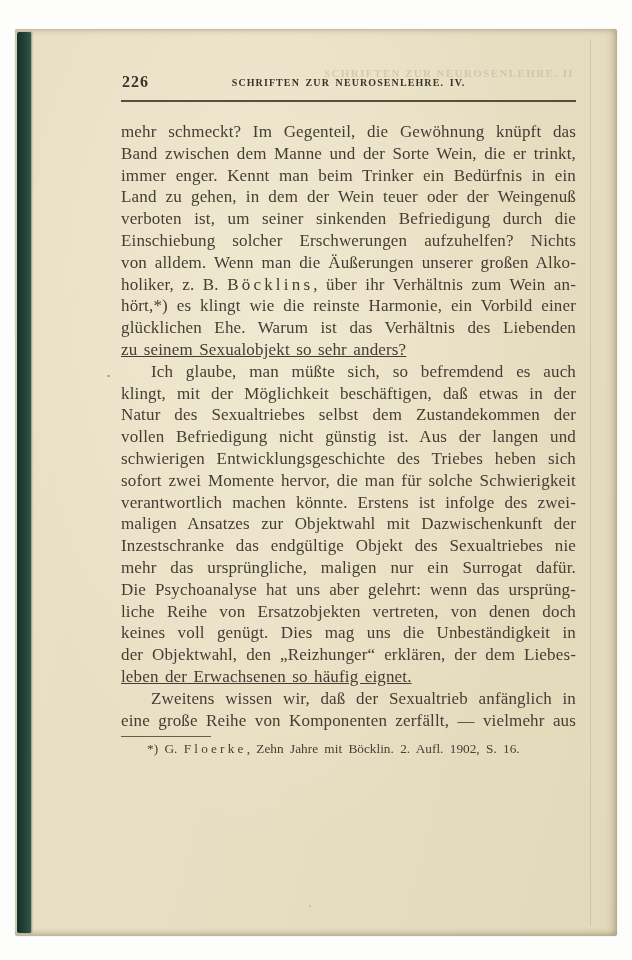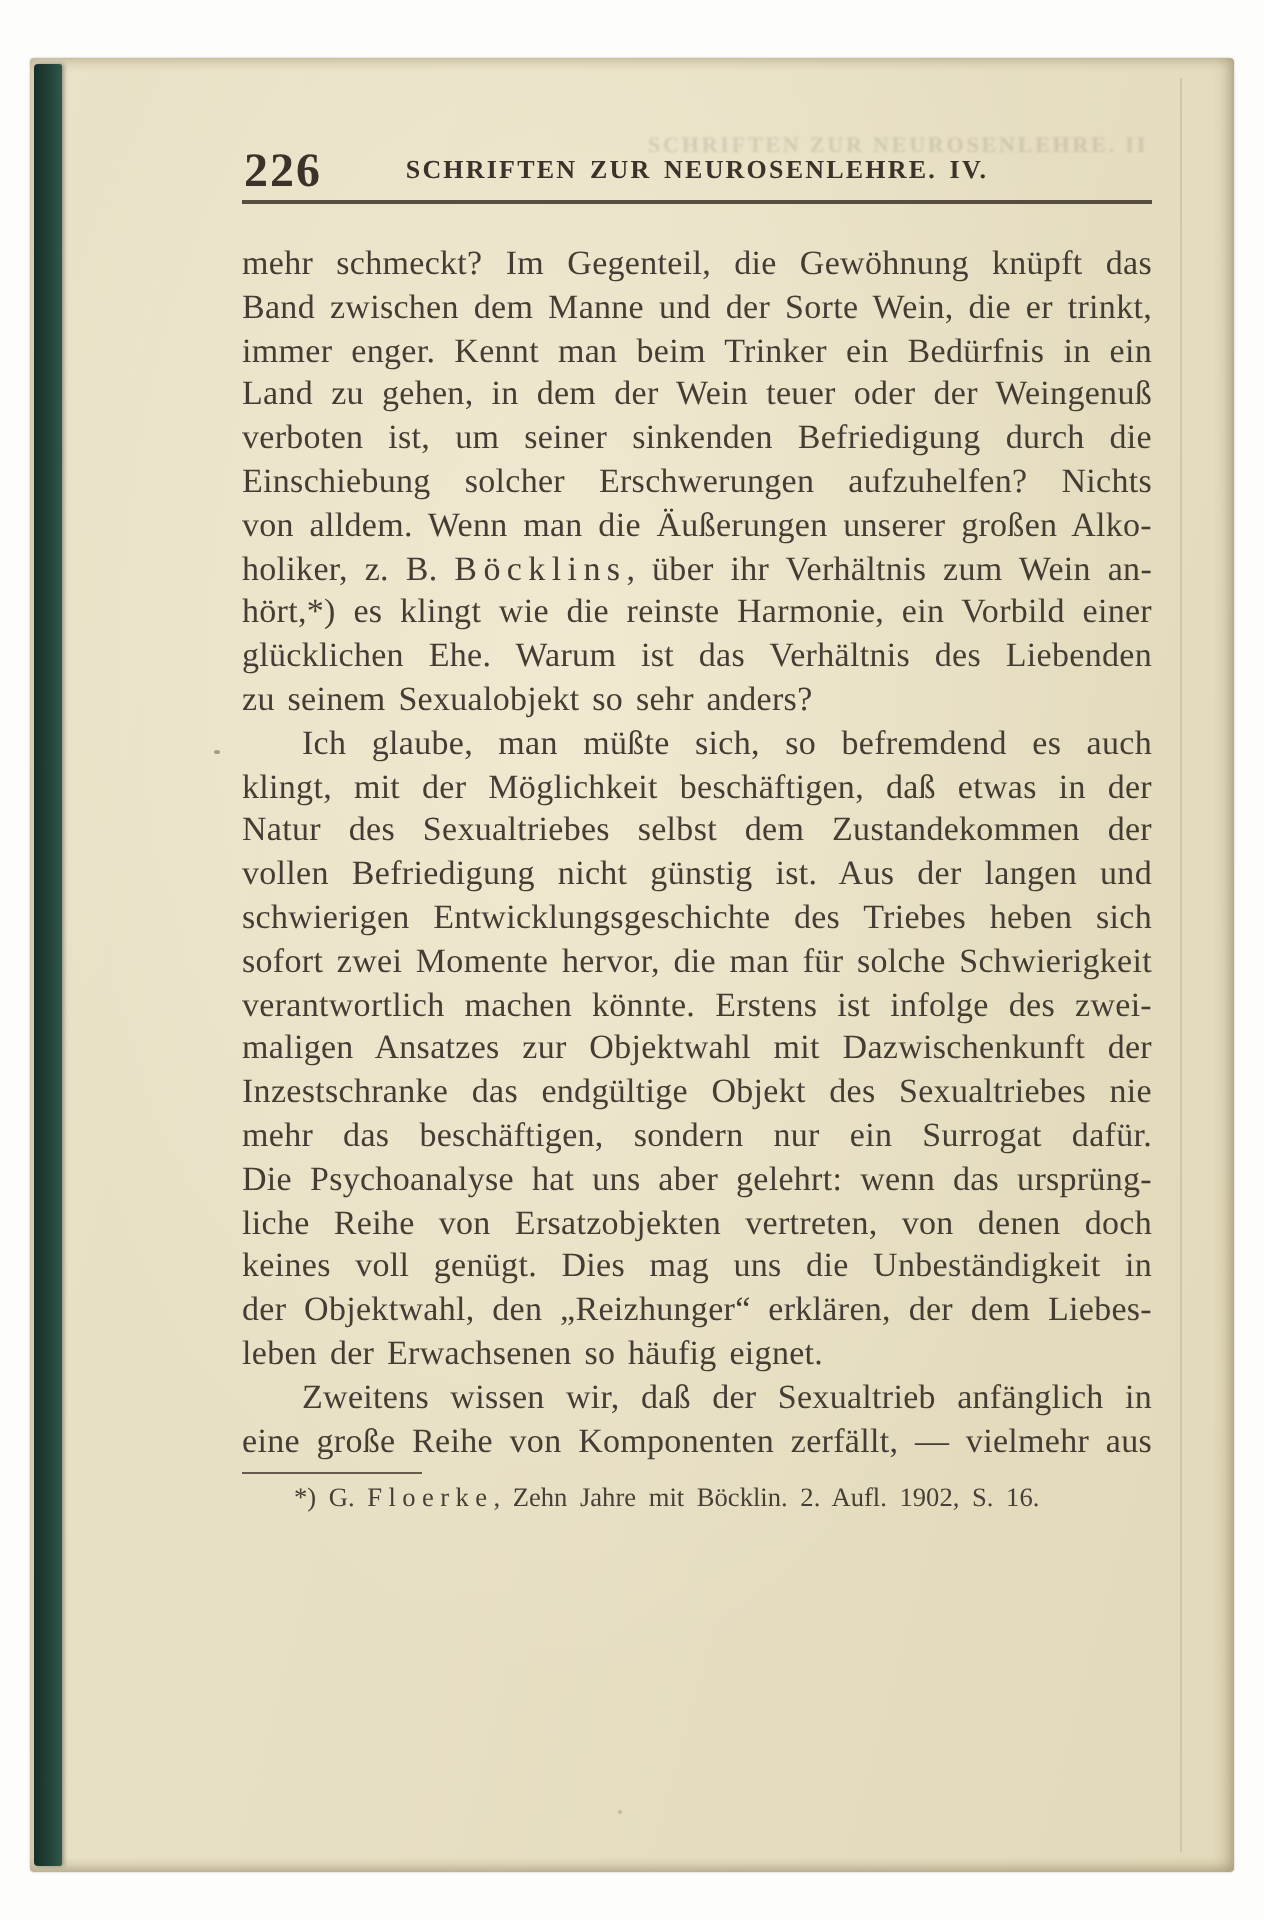--- a/index.html
+++ b/index.html
@@ -49,28 +49,28 @@
     color: rgba(90,80,60,.16);
     filter: blur(.4px);
     white-space: nowrap;
   }
   .header-row {
     position: relative;
     height: 20px;
   }
   .page-number {
     position: absolute; left: 1px; top: -2px;
-    font-size: 24px; font-weight: 700;
+    font-size: 16px; font-weight: 700;
     letter-spacing: 1px;
     color: #3a332a;
     text-align: right;
   }
   .running-header {
     text-align: center;
-    font-size: 13px; font-weight: 700;
+    font-size: 10px; font-weight: 700;
     letter-spacing: 1.1px;
     color: #3a332a;
     padding-top: 2px;
     word-spacing: 2px;
   }
   .header-rule {
     border: none;
     border-top: 2px solid rgba(62,52,40,.85);
     margin: 5px 0 0 0;
   }
@@ -83,21 +83,21 @@
     color: #453d33;
   }
   .para { margin: 0; }
   .para.indent .pline:first-child { text-indent: 30px; }
   .pline {
     text-align: justify;
     text-align-last: justify;
     white-space: normal;
     height: 21.8px;
   }
-  .pline.last { text-align-last: left; }
+  .pline.last { text-align-last: left; text-decoration: underline; }
   .sperr { letter-spacing: 3.2px; }
   .footnote-rule {
     border: none;
     border-top: 1.5px solid rgba(70,58,44,.8);
     width: 90px;
     margin: 5px 0 3px 0;
   }
   .footnote {
     font-size: 13.3px;
     line-height: 17px;
@@ -148,21 +148,21 @@
         <div class="para indent">
           <div class="pline">Ich glaube, man müßte sich, so befremdend es auch</div>
           <div class="pline">klingt, mit der Möglichkeit beschäftigen, daß etwas in der</div>
           <div class="pline">Natur des Sexualtriebes selbst dem Zustandekommen der</div>
           <div class="pline">vollen Befriedigung nicht günstig ist. Aus der langen und</div>
           <div class="pline">schwierigen Entwicklungsgeschichte des Triebes heben sich</div>
           <div class="pline">sofort zwei Momente hervor, die man für solche Schwierigkeit</div>
           <div class="pline">verantwortlich machen könnte. Erstens ist infolge des zwei-</div>
           <div class="pline">maligen Ansatzes zur Objektwahl mit Dazwischenkunft der</div>
           <div class="pline">Inzestschranke das endgültige Objekt des Sexualtriebes nie</div>
-          <div class="pline">mehr das beschäftigen, sondern nur ein Surrogat dafür.</div>
+          <div class="pline">mehr das ursprüngliche, maligen nur ein Surrogat dafür.</div>
           <div class="pline">Die Psychoanalyse hat uns aber gelehrt: wenn das ursprüng-</div>
           <div class="pline">liche Reihe von Ersatzobjekten vertreten, von denen doch</div>
           <div class="pline">keines voll genügt. Dies mag uns die Unbeständigkeit in</div>
           <div class="pline">der Objektwahl, den „Reizhunger“ erklären, der dem Liebes-</div>
           <div class="pline last">leben der Erwachsenen so häufig eignet.</div>
         </div>
         <div class="para indent">
           <div class="pline">Zweitens wissen wir, daß der Sexualtrieb anfänglich in</div>
           <div class="pline">eine große Reihe von Komponenten zerfällt, — vielmehr aus</div>
         </div>

